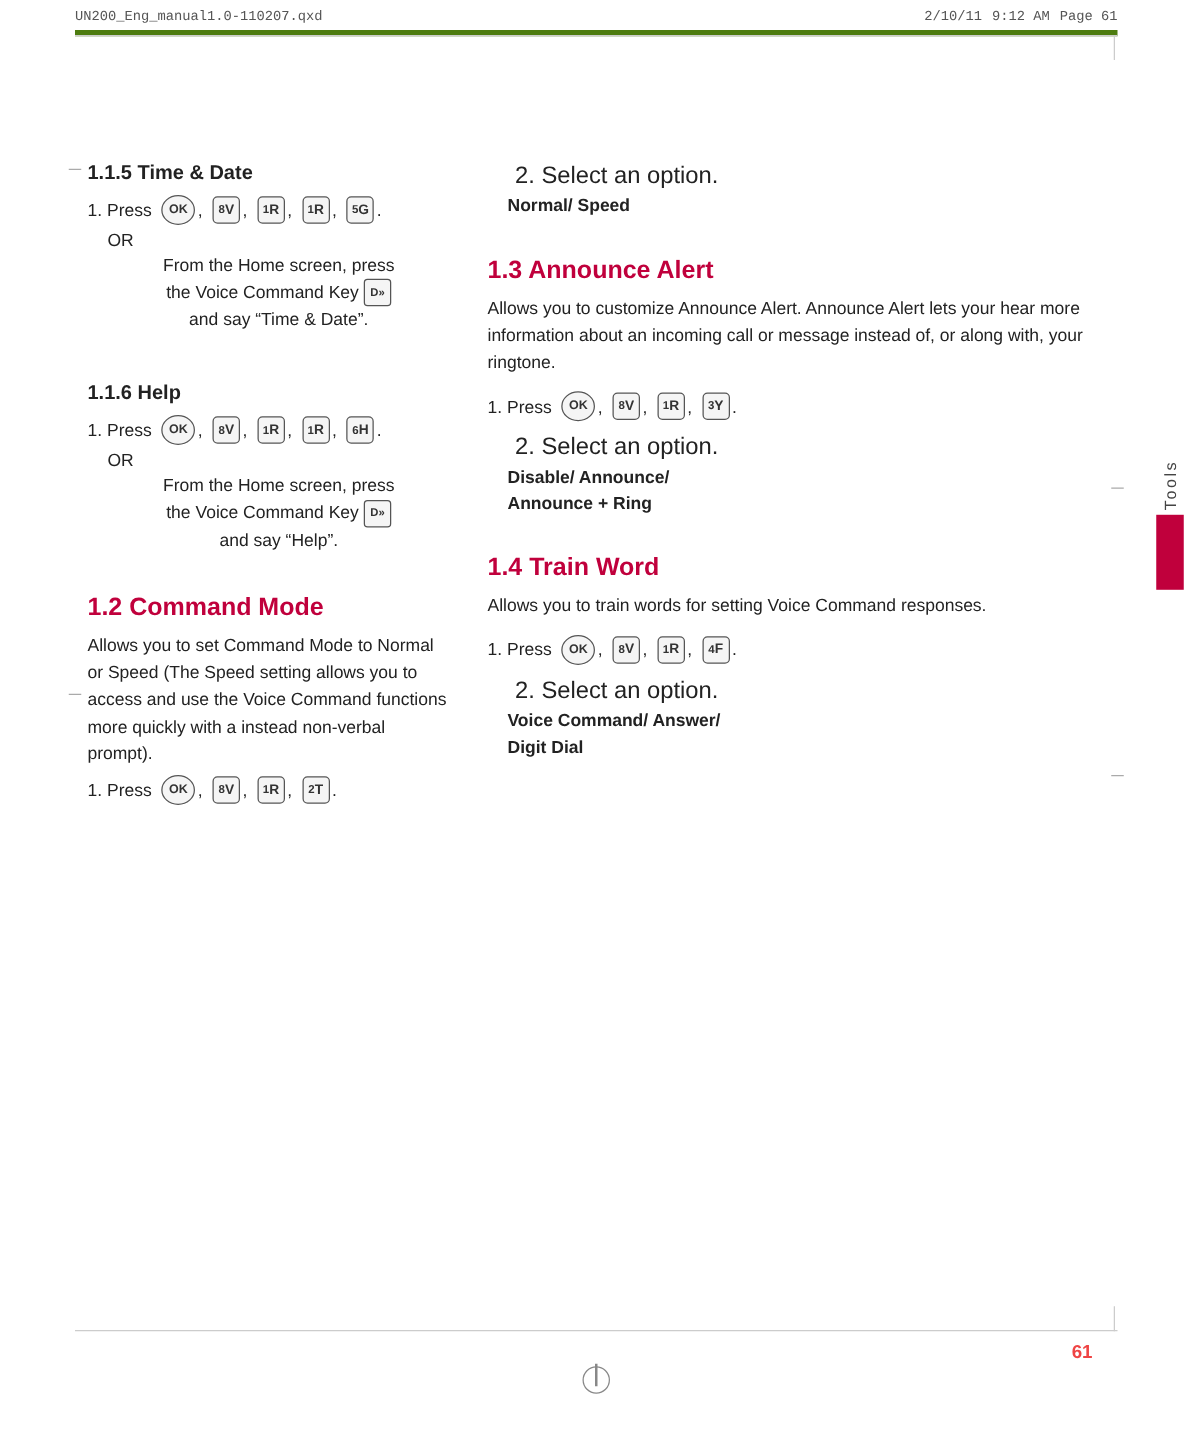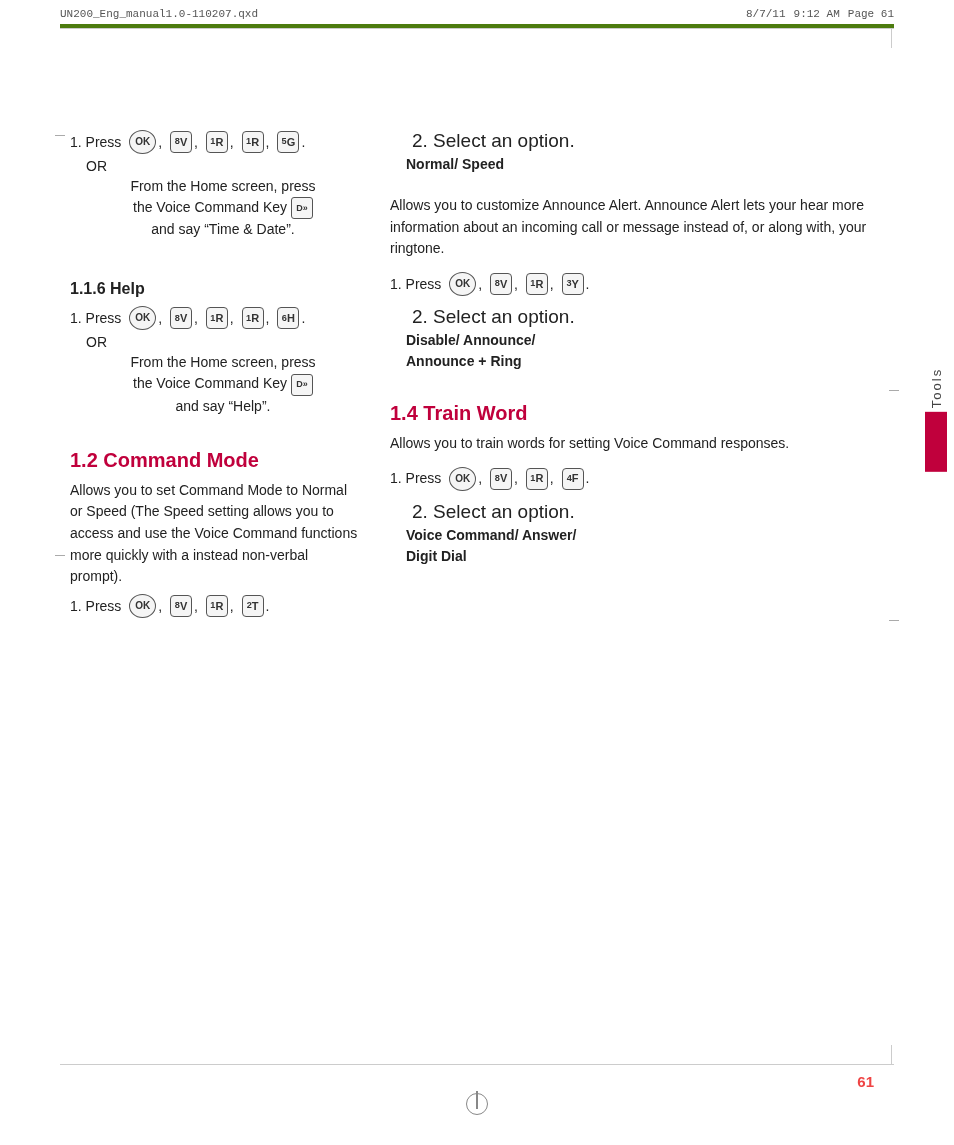--- a/index.html
+++ b/index.html
@@ -274,37 +274,38 @@
       line-height: 1.5;
     }
   </style>
 </head>
 <body>
 
 <div class="page-wrapper">
 
   <div class="header-bar">
     <span class="header-bar-text">UN200_Eng_manual1.0-110207.qxd</span>
-    <span style="margin: 0 8px;">8/7/11</span>
+    <span style="margin: 0 8px;">2/10/11</span>
     <span style="margin-right: 8px;">9:12 AM</span>
     <span>Page 61</span>
   </div>
 
   <div class="border-top"></div>
 
   <div class="margin-left-top"></div>
   <div class="margin-left-mid"></div>
   <div class="margin-right-top"></div>
   <div class="margin-right-mid"></div>
 
   <div class="content-area">
 
     <div class="left-col">
 
       <div>
+        <div class="section-heading section-heading-first">1.1.5 Time &amp; Date</div>
 
         <div class="step-line">
           <span>1. Press</span>&nbsp;
           <span class="key-btn key-btn-ok">OK</span><span>,</span>&nbsp;
           <span class="key-btn"><sup>8</sup>V</span><span>,</span>&nbsp;
           <span class="key-btn"><sup>1</sup>R</span><span>,</span>&nbsp;
           <span class="key-btn"><sup>1</sup>R</span><span>,</span>&nbsp;
           <span class="key-btn"><sup>5</sup>G</span><span>.</span>
         </div>
 
@@ -361,20 +362,21 @@
     <div class="right-col">
 
       <div>
         <div class="select-option-label">2. Select an option.</div>
         <div class="select-option-bold">Normal/ Speed</div>
       </div>
 
       <div class="spacer-lg"></div>
 
       <div>
+        <div class="section-heading-color">1.3 Announce Alert</div>
 
         <div class="body-text">Allows you to customize Announce Alert. Announce Alert lets your hear more information about an incoming call or message instead of, or along with, your ringtone.</div>
 
         <div class="spacer-sm"></div>
 
         <div class="step-line">
           <span>1. Press</span>&nbsp;
           <span class="key-btn key-btn-ok">OK</span><span>,</span>&nbsp;
           <span class="key-btn"><sup>8</sup>V</span><span>,</span>&nbsp;
           <span class="key-btn"><sup>1</sup>R</span><span>,</span>&nbsp;

